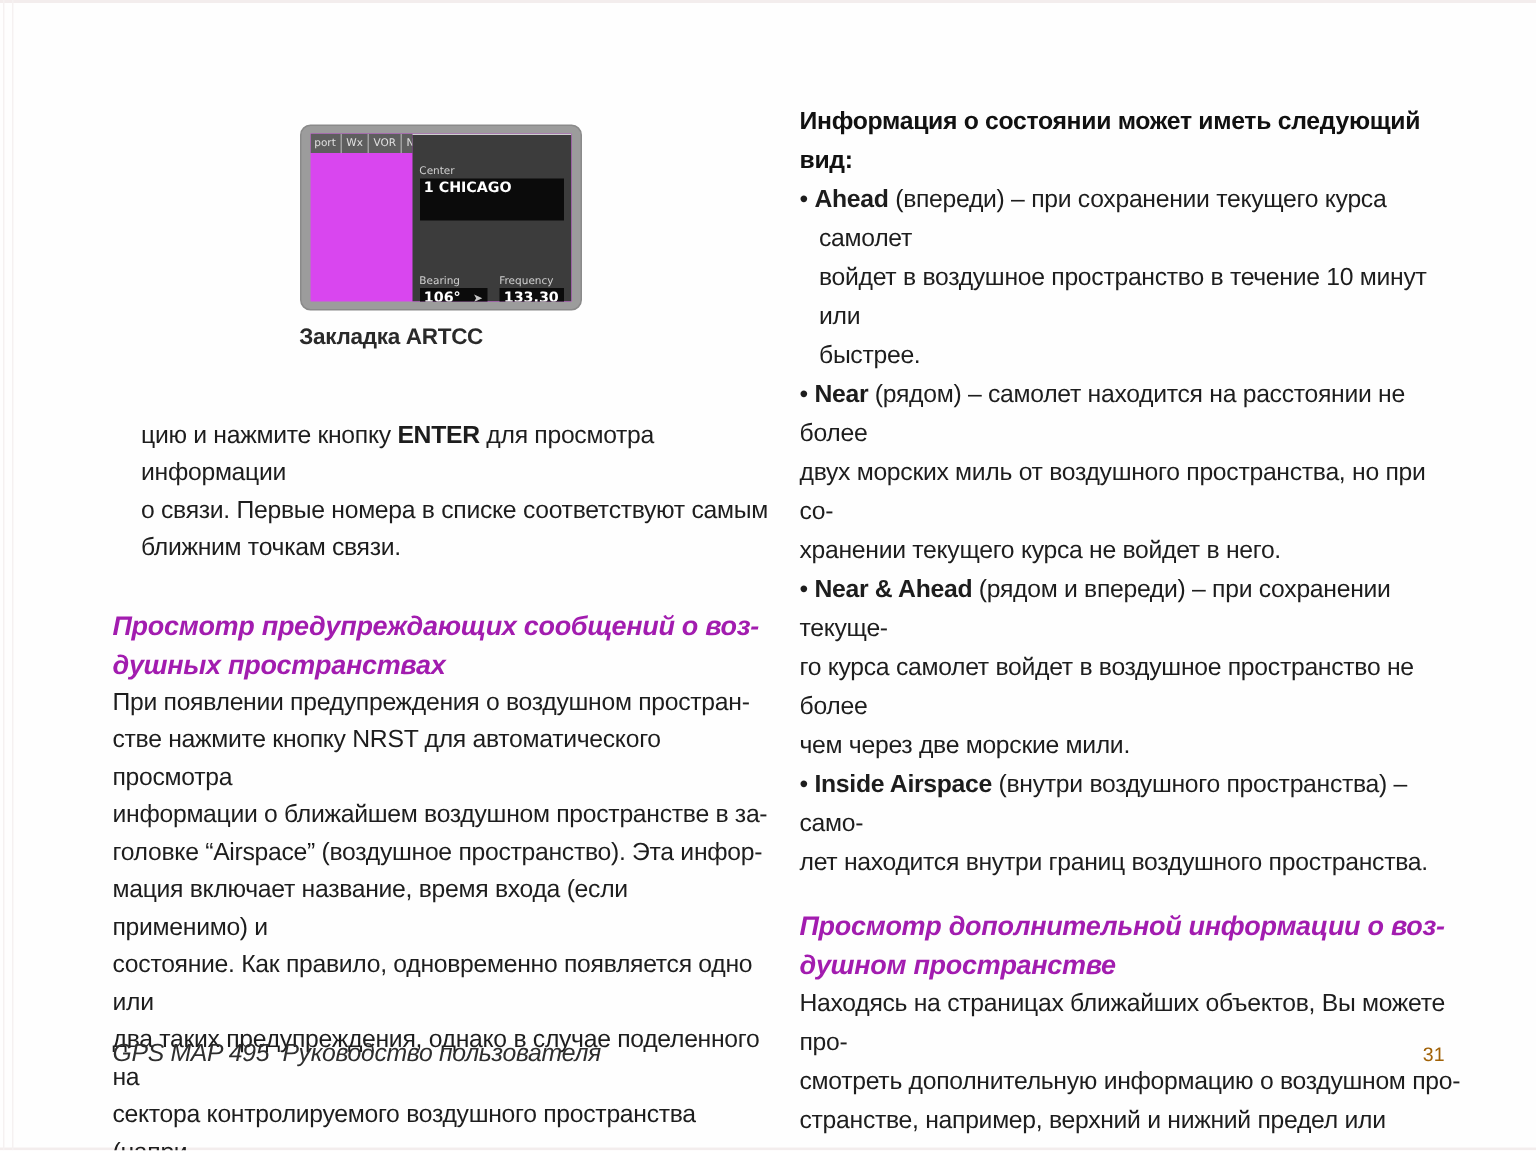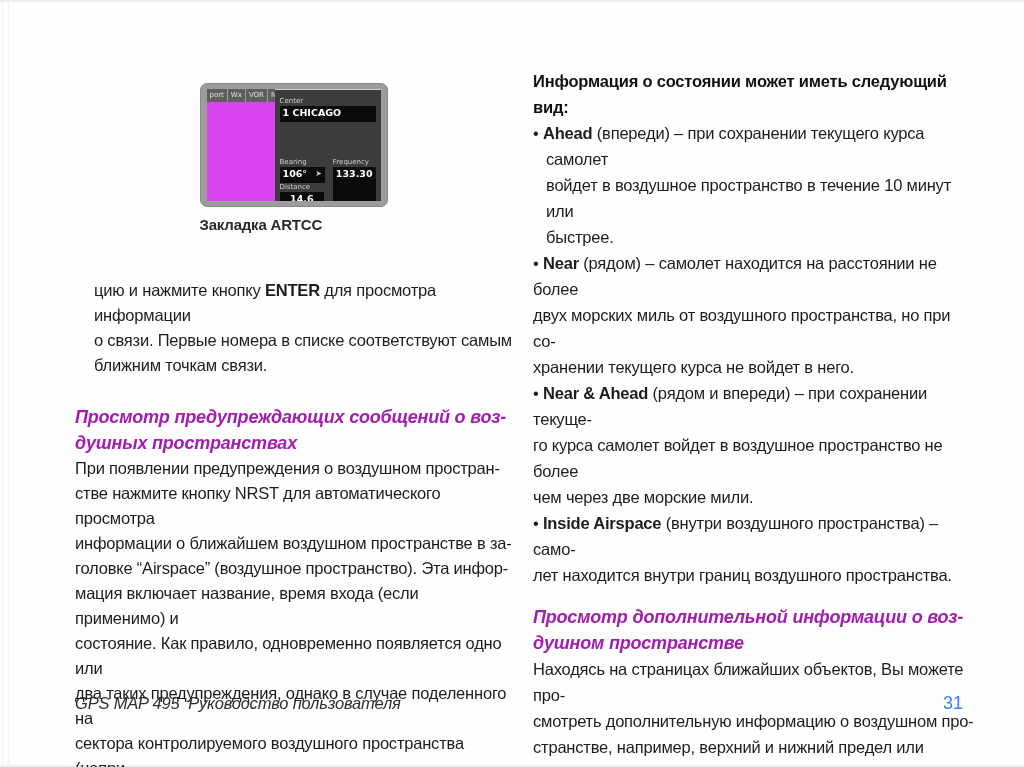--- a/index.html
+++ b/index.html
@@ -32,39 +32,39 @@
   .figure{width:188px;margin:5px auto 0;}
   .gps-frame{width:188px;height:124px;background:#9c9c9c;border:1px solid #8a8a8a;
              border-radius:7px;padding:5px 6px;box-sizing:border-box;}
   .gps-screen{width:100%;height:100%;background:#d946ef;display:flex;flex-direction:row;overflow:hidden;}
   .gps-tabs{height:13px;display:flex;align-items:center;background:#5e5e5e;color:#e0e0e0;
             font-size:7px;line-height:13px;white-space:nowrap;overflow:hidden;
             font-family:"DejaVu Sans",sans-serif;}
   .gps-tab{padding:0 3px;border-right:1px solid #9f9f9f;}
   .gps-tab-selected{border:1px solid #e9e9e9;background:#6f6f6f;color:#f5f5f5;
                     padding:0 3px;margin:0 2px;font-weight:bold;}
-  .gps-main{background:#3c3c3c;border-top:1px solid #cfcfcf;padding:7px 5px 4px;}
+  .gps-main{background:#3c3c3c;border-top:1px solid #cfcfcf;padding:20px 5px 4px;}
   .gps-lbl{font-size:7px;line-height:9px;color:#cfcfcf;font-family:"DejaVu Sans",sans-serif;}
   .gps-box{background:#0b0b0b;color:#ffffff;font-weight:bold;font-size:9.5px;line-height:13px;
-           height:16px;padding:0 3px;font-family:"DejaVu Sans",sans-serif;}
+           height:28px;padding:0 3px;font-family:"DejaVu Sans",sans-serif;}
   .gps-box-center{margin-bottom:2px;}
   .gps-cols{display:flex;gap:8px;margin-top:36px;}
   .gps-col-l{width:52%;}
   .gps-col-r{flex:1;}
   .gps-box-bearing{display:flex;justify-content:center;gap:8px;}
   .gps-box-dist{width:85%;text-align:center;}
   .gps-box-freq{height:44px;}
   .gps-arrow{color:#c8c8c8;font-size:8px;}
   .gps-rest{flex:1;background:#8e8e8e;}
   .figcaption{margin-top:9px;text-align:left;font-size:15px;letter-spacing:-0.2px;color:#2a2a2a;font-weight:bold;}
 
   .footer{position:absolute;left:75px;top:693px;width:888px;display:flex;
           justify-content:space-between;align-items:baseline;}
   .footer-left{font-style:italic;font-size:16.5px;color:#2e2e2e;white-space:pre;letter-spacing:-0.2px;}
-  .footer-page{font-size:18px;color:#3b82f6;text-align:center;}
+  .footer-page{font-size:13px;color:#a16207;text-align:center;}
 </style>
 </head>
 <body>
 
 <div class="page">
 
   <div class="edge-h edge-top"></div>
   <div class="edge-h edge-bottom"></div>
   <div class="edge-v edge-v1"></div>
   <div class="edge-v edge-v2"></div>

